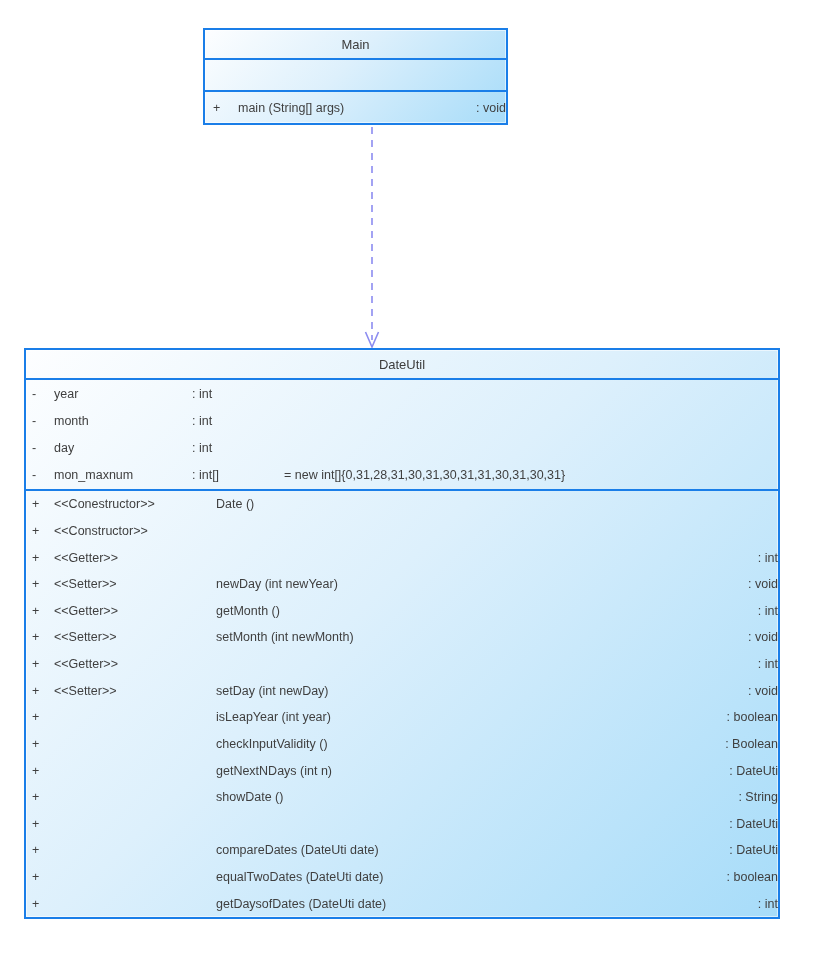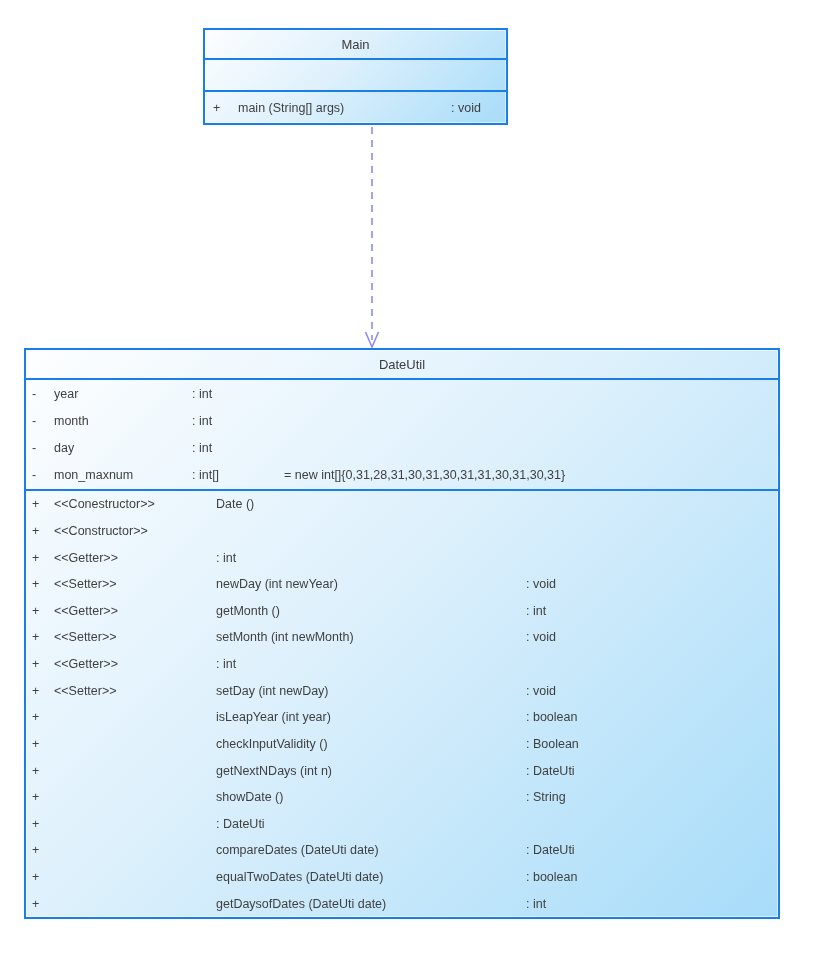--- a/index.html
+++ b/index.html
@@ -38,21 +38,21 @@
   .main-class .sig{flex:0 0 213px;}
   
   .dateutil-class{left:24px;top:348px;width:756px;height:571px;}
   .dateutil-class .attrs{flex:0 0 111px;}
   .dateutil-class .row{padding-left:6px;}
   .attr-name{flex:0 0 138px;}
   .attr-type{flex:0 0 92px;}
   .attr-default{flex:1 1 auto;}
   .stereo{flex:0 0 162px;}
   .msig{flex:0 0 310px;}
-  .ret{flex:1 1 auto;}
+  .ret{flex:1 1 auto;text-align:right;}
   
   #relation-layer{position:absolute;left:0;top:0;pointer-events:none;}
   #relation-layer .hit{pointer-events:stroke;}
 </style>
 </head>
 <body>
 
 <div class="uml-class main-class">
   <div class="uml-title">Main</div>
   <div class="compartment attrs"></div>

